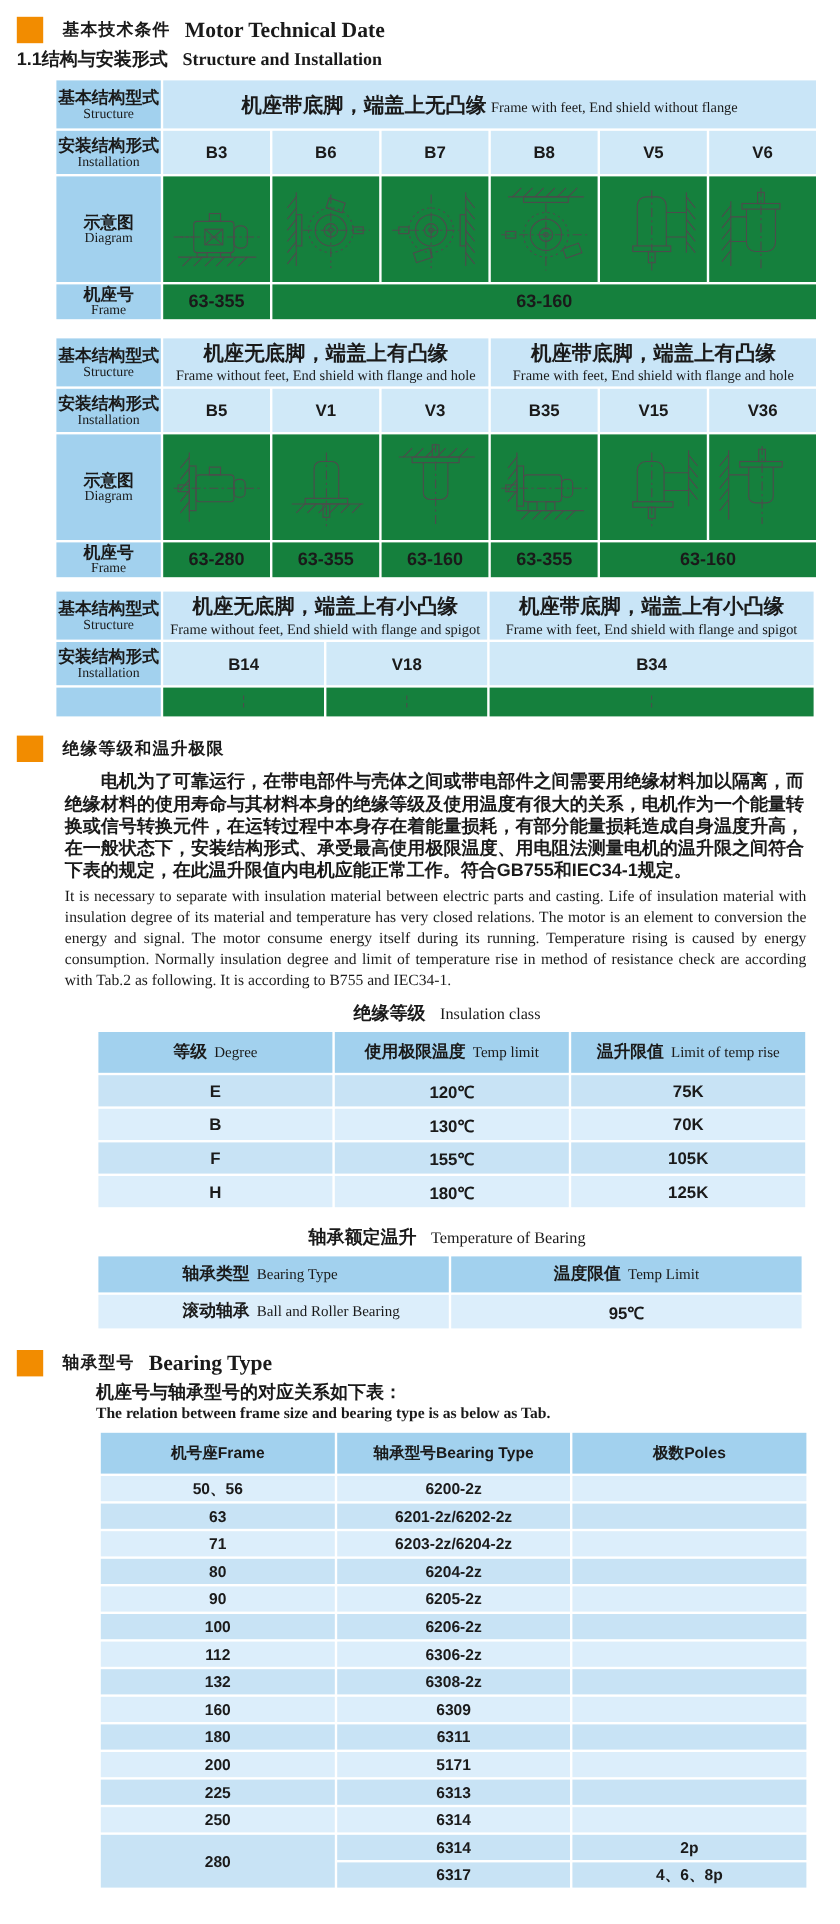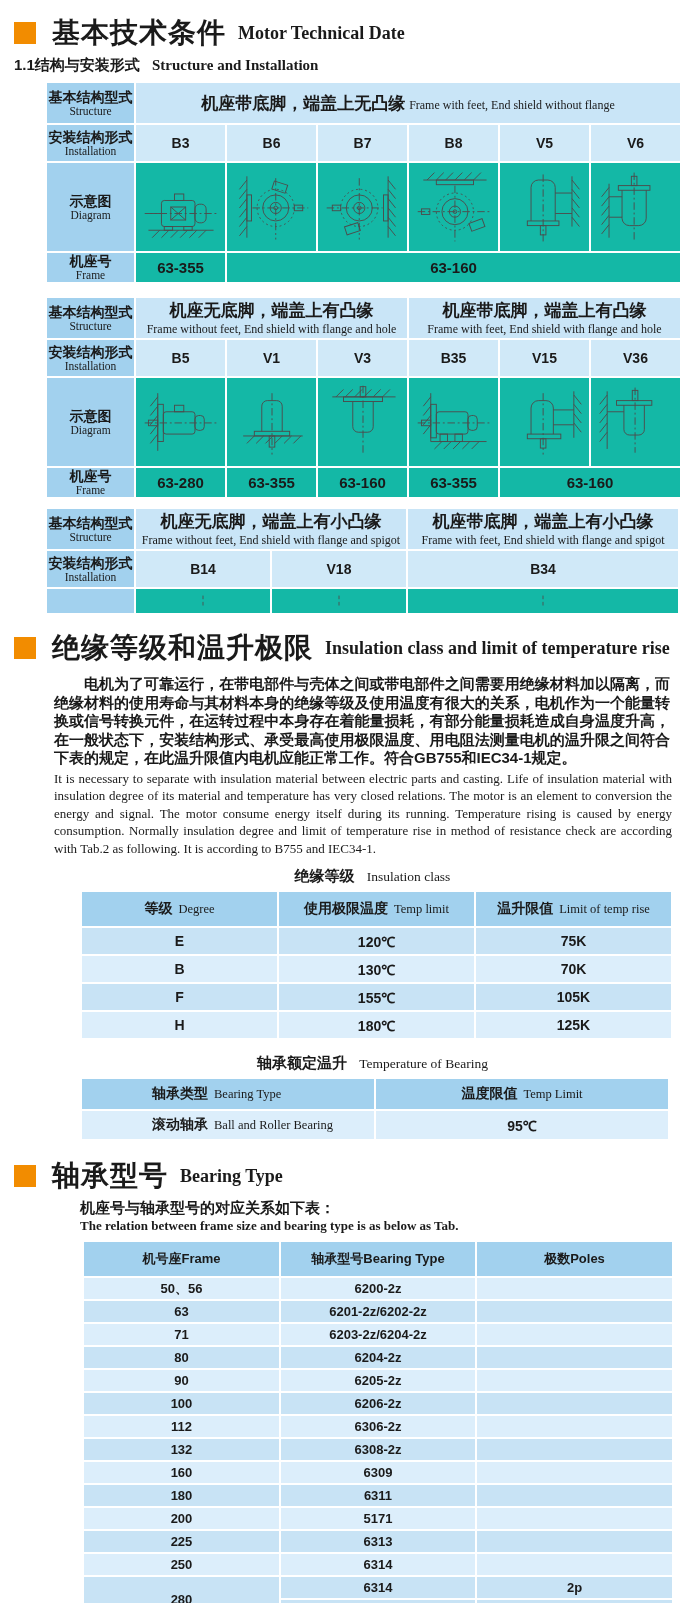--- a/index.html
+++ b/index.html
@@ -8,32 +8,32 @@
     background:#ffffff;color:#1a1a1a;
     font-family:"Liberation Sans",sans-serif;
     padding-top:14px;
   }
   .zh{font-weight:bold;}
   .en{font-family:"Liberation Serif",serif;}
 
   
   .sec{display:flex;align-items:center;margin:0 0 4px 14px;}
   .sec .sq{width:22px;height:22px;background:#f28c00;margin-right:16px;flex:0 0 auto;}
-  .sec .t-zh{font-size:28px;font-weight:bold;letter-spacing:1px;}
+  .sec .t-zh{font-size:14px;font-weight:bold;letter-spacing:1px;}
   .sec .t-en{font-size:18px;font-weight:bold;font-family:"Liberation Serif",serif;margin-left:12px;}
   .subhead{margin:2px 0 6px 14px;font-size:15px;}
   .subhead .en{font-size:15px;margin-left:8px;font-weight:bold;}
 
   
   table{border-collapse:separate;border-spacing:2px;table-layout:fixed;}
   td{text-align:center;vertical-align:middle;overflow:hidden;}
   .hd{background:#a2d1ee;}
   .tb{background:#c9e5f7;}
   .ib{background:#d0e9f8;}
-  .cb{background:#14b8a6;}
+  .cb{background:#15803d;}
   .rl{background:#dceefb;}
   .rd{background:#c8e3f5;}
 
   .struct{margin-left:45px;}
   .struct td{font-size:14px;}
   .struct .lab-zh{font-size:14px;font-weight:bold;line-height:15px;}
   .struct .lab-en{font-size:11.5px;line-height:12px;font-family:"Liberation Serif",serif;}
   .struct .g-zh{font-size:17px;font-weight:bold;}
   .struct .g-en{font-size:12px;font-family:"Liberation Serif",serif;}
   .struct .inst{font-weight:bold;font-size:14px;}
@@ -394,21 +394,20 @@
             <line x1="45" y1="4" x2="45" y2="18" stroke-dasharray="4 3"></line>
           </svg>
     </td>
   </tr>
 </tbody>
   </table>
 
 <div class="sec" style="margin-top:14px">
   <span class="sq"></span>
   <span class="t-zh">绝缘等级和温升极限</span>
-  <span class="t-en">Insulation class and limit of temperature rise</span>
 </div>
 <div class="para-zh">电机为了可靠运行，在带电部件与壳体之间或带电部件之间需要用绝缘材料加以隔离，而绝缘材料的使用寿命与其材料本身的绝缘等级及使用温度有很大的关系，电机作为一个能量转换或信号转换元件，在运转过程中本身存在着能量损耗，有部分能量损耗造成自身温度升高，在一般状态下，安装结构形式、承受最高使用极限温度、用电阻法测量电机的温升限之间符合下表的规定，在此温升限值内电机应能正常工作。符合GB755和IEC34-1规定。</div>
 <div class="para-en">It is necessary to separate with insulation material between electric parts and casting. Life of insulation material with insulation degree of its material and temperature has very closed relations. The motor is an element to conversion the energy and signal. The motor consume energy itself during its running. Temperature rising is caused by energy consumption. Normally insulation degree and limit of temperature rise in method of resistance check are according with Tab.2 as following. It is according to B755 and IEC34-1.</div>
 
 <div class="ttl">
   <span class="zh">绝缘等级</span>
   <span class="en">Insulation class</span>
 </div>
 <table class="datatable ins-tbl">
   <colgroup>

